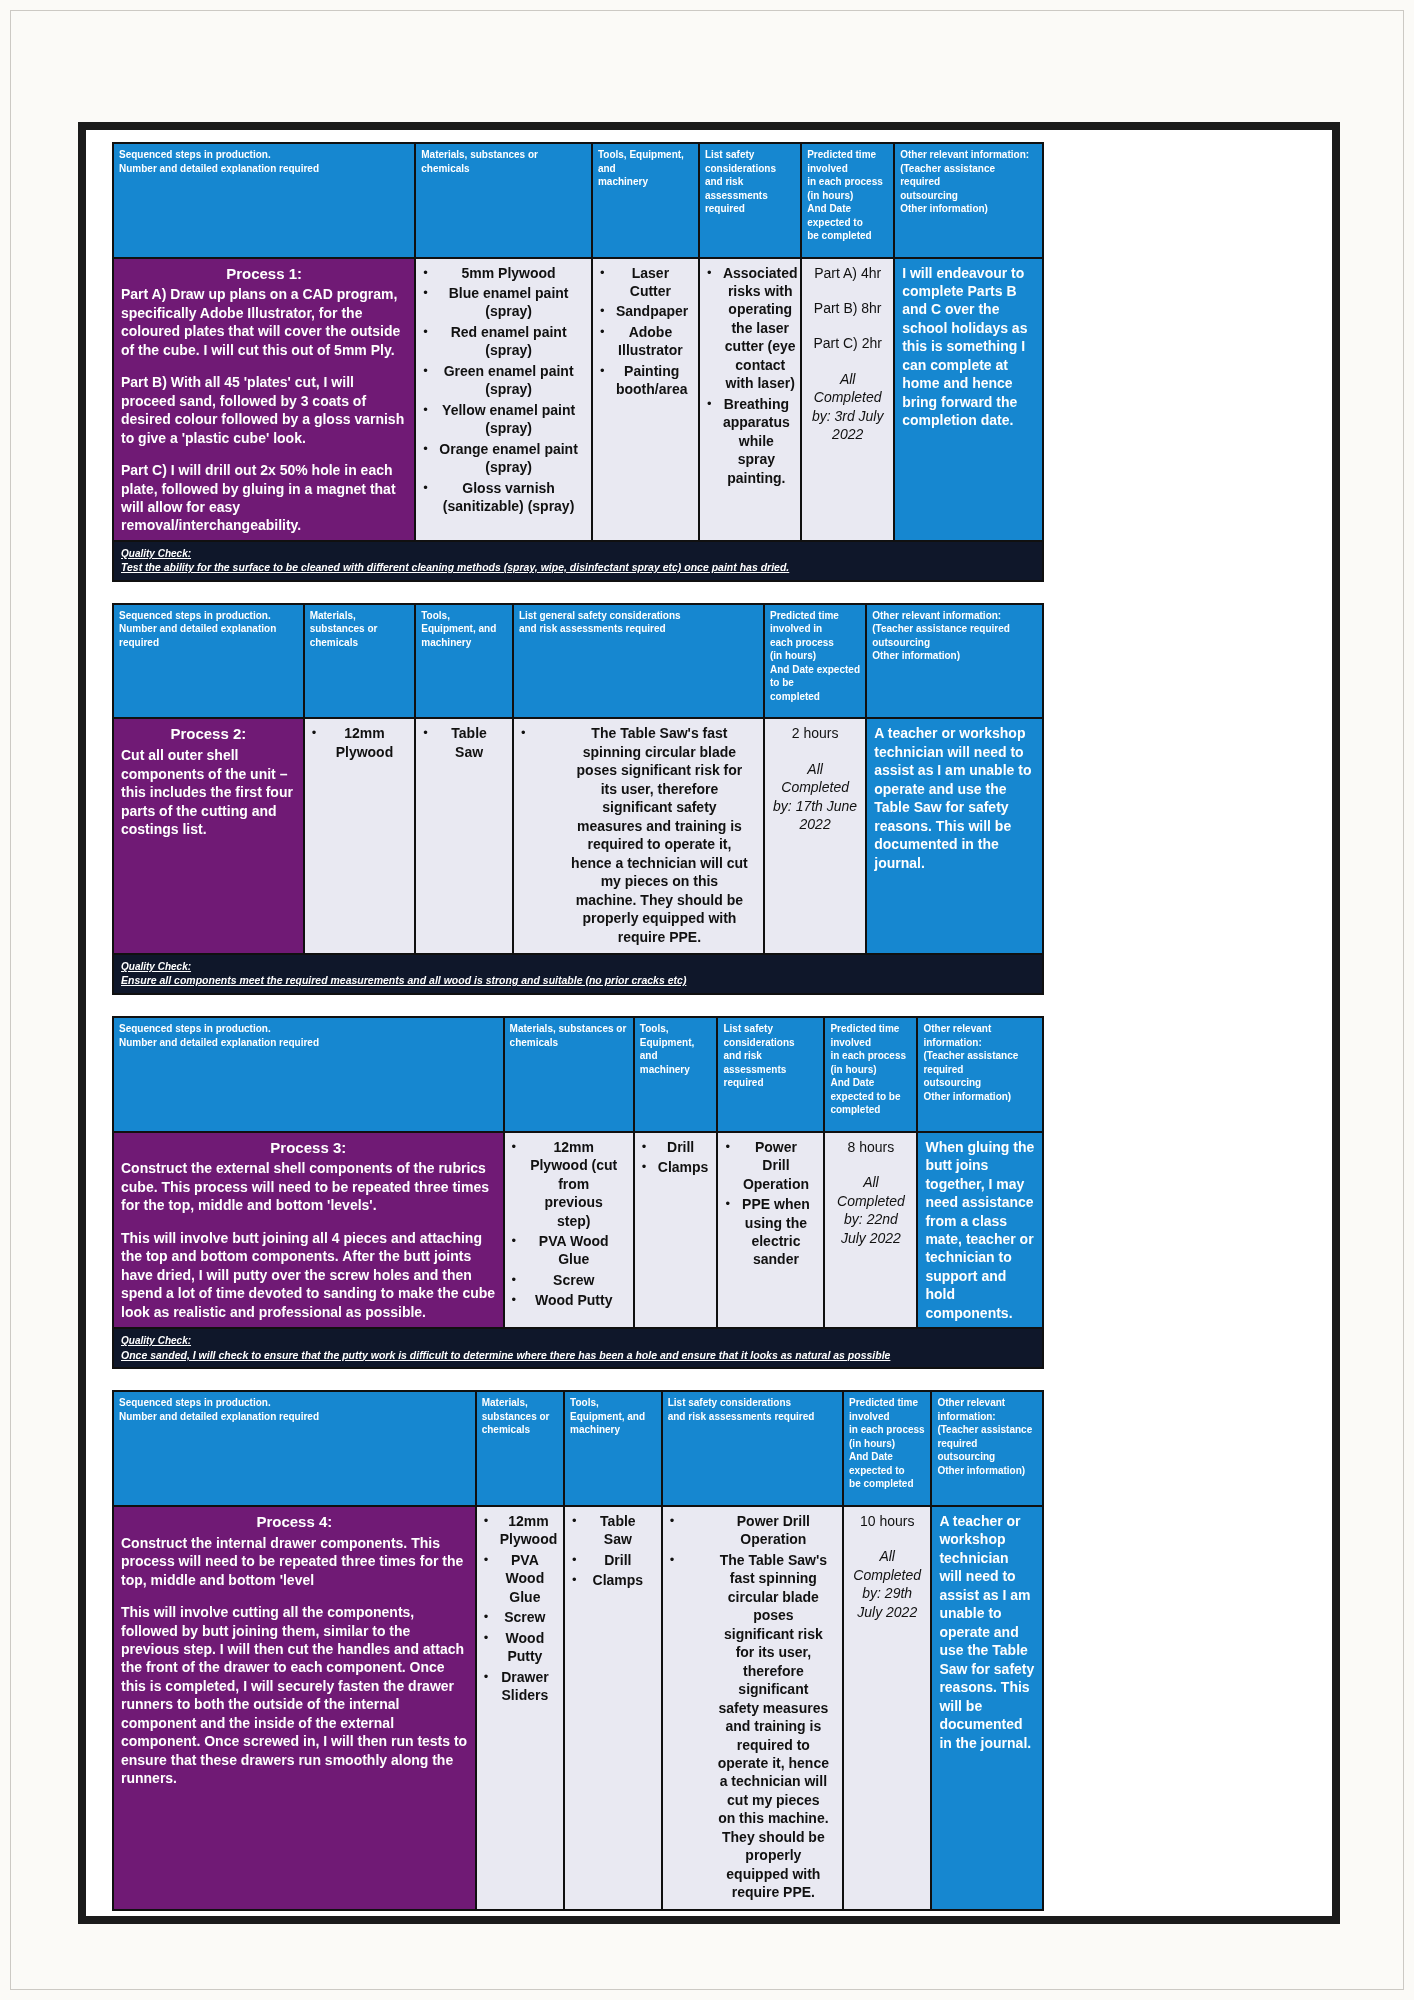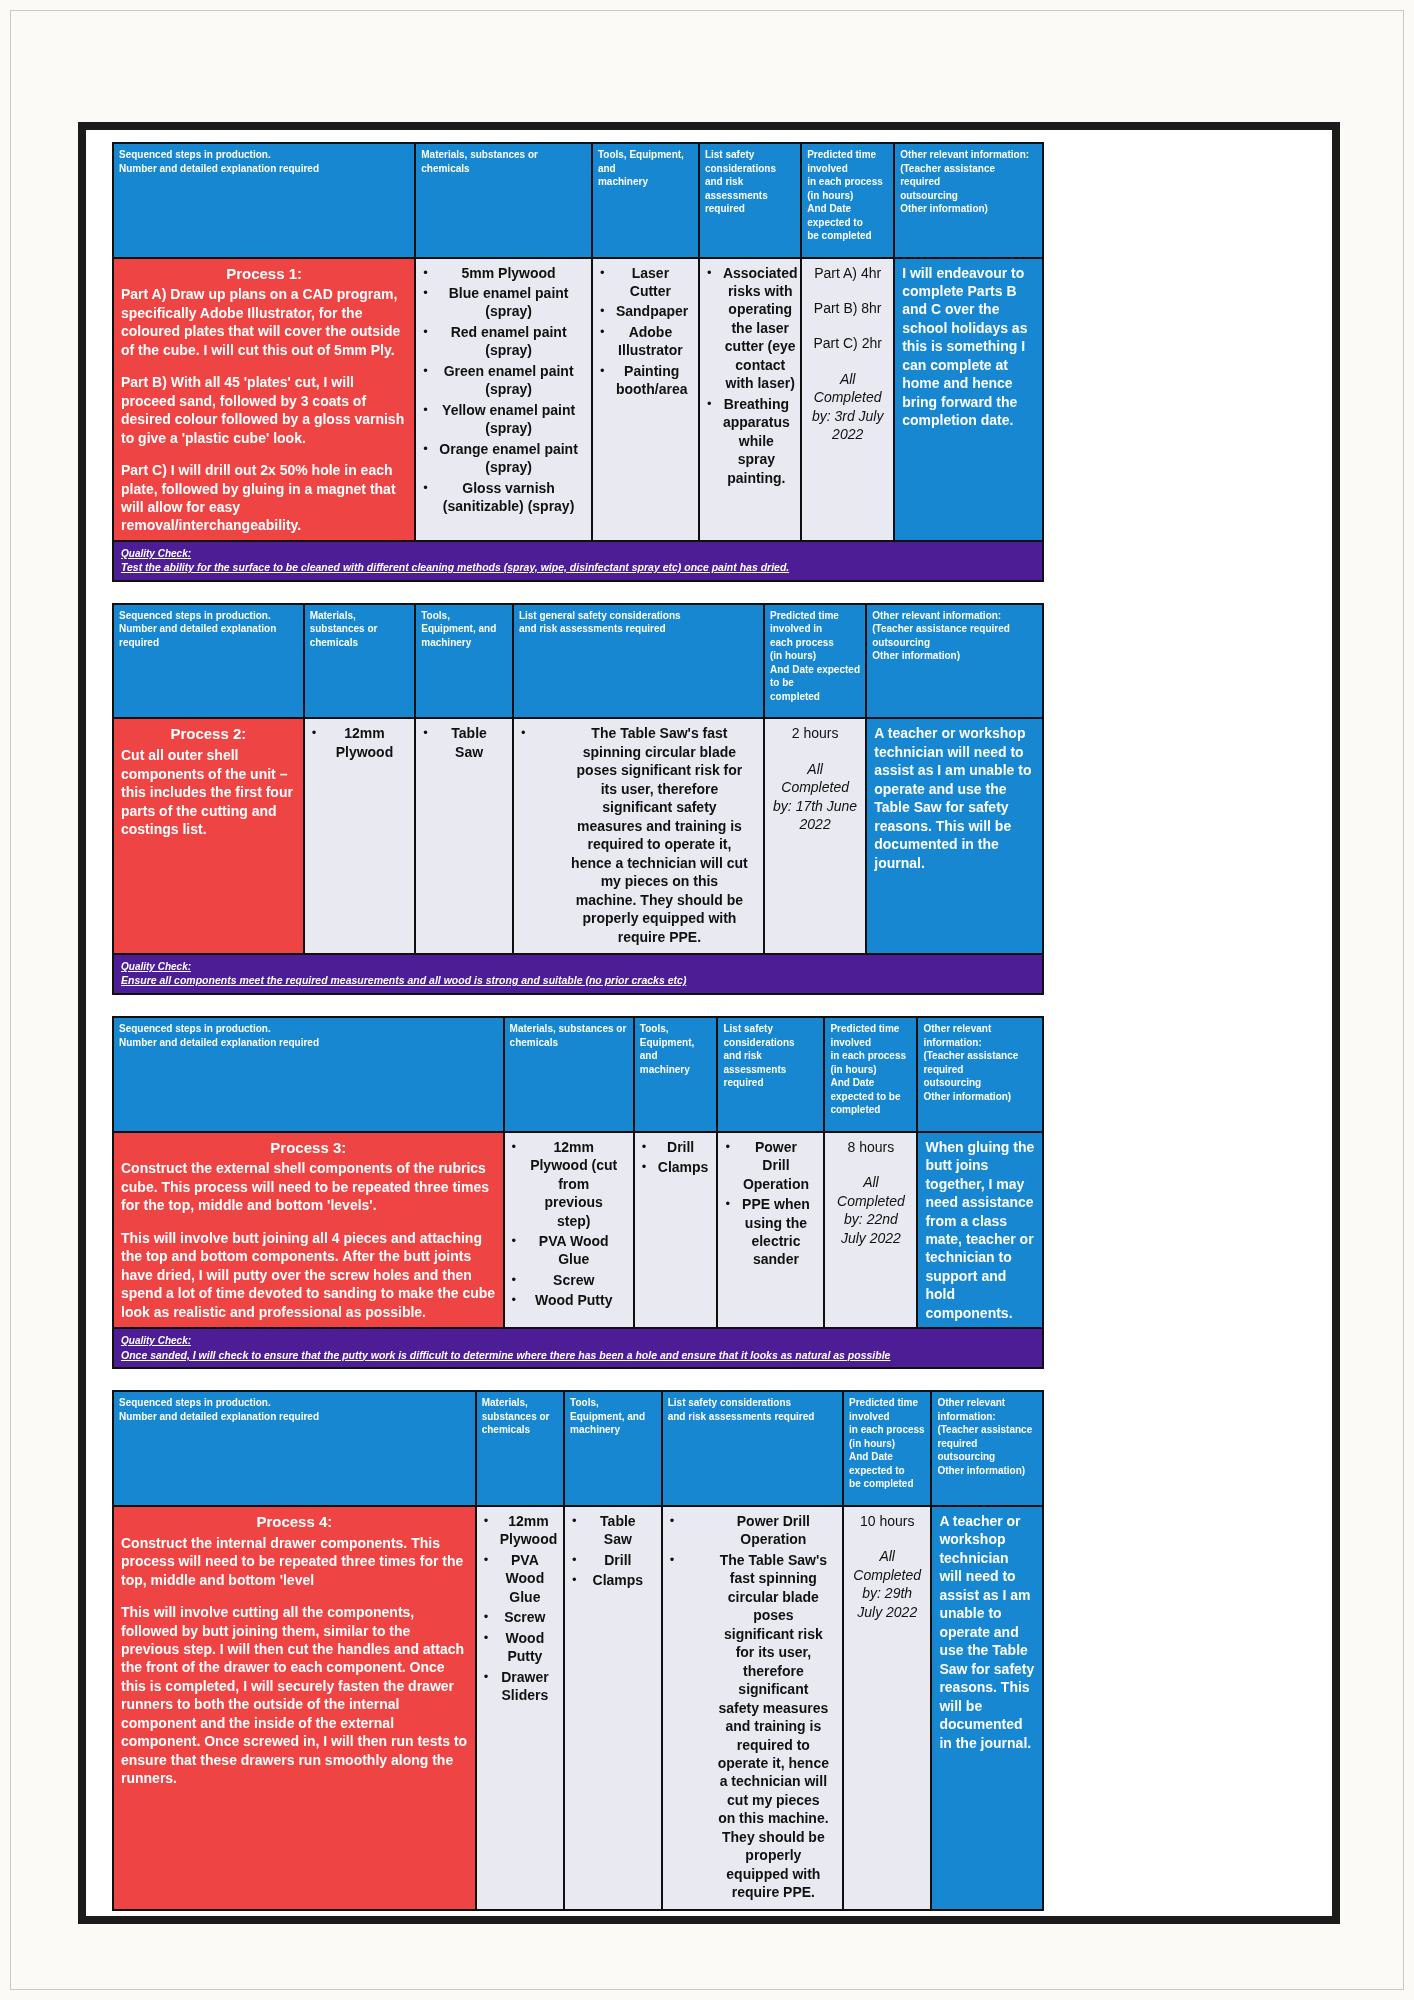--- a/index.html
+++ b/index.html
@@ -52,21 +52,21 @@
     border: 2px solid #101010;
     white-space: pre-line; line-height: 1.35;
   }
   table.pt td {
     border: 2px solid #101010;
     vertical-align: top;
     font-size: 14px; line-height: 1.32;
     padding: 5px 7px;
   }
   td.steps {
-    background: #ef4444; color: #fff; font-weight: bold;
+    background: #701a75; color: #fff; font-weight: bold;
     padding: 4px 10px 8px 10px;
     margin-left: 8px;
   }
   .ptitle { text-align: center; font-size: 15px; margin-bottom: 2px; }
   .paras p { margin-bottom: 14px; }
   .paras p:last-child { margin-bottom: 0; }
 
   td.cell { background: #e9e9f2; color: #111; }
   .li { display: flex; align-items: flex-start; margin-bottom: 2px; }
   .dot { width: 16px; flex: none; font-size: 13px; line-height: 1.4; }
@@ -76,21 +76,21 @@
   td.time { background: #e9e9f2; color: #111; text-align: center; }
   .tline { margin-bottom: 17px; }
   .tline:last-child { margin-bottom: 0; font-style: italic; }
 
   td.other {
     background: #1687d0; color: #fff; font-weight: bold;
     font-size: 14.5px; padding: 6px 8px;
   }
 
   td.qc {
-    background: #4c1d95; color: #fff;
+    background: #0f172a; color: #fff;
     padding: 1px 8px 5px 8px;
   }
   .qlabel {
     font-size: 10px; font-weight: bold; font-style: italic;
     text-decoration: underline; margin-bottom: 1px;
   }
   .qtext {
     font-size: 10.5px; font-weight: bold; font-style: italic;
     text-decoration: underline;
   }

